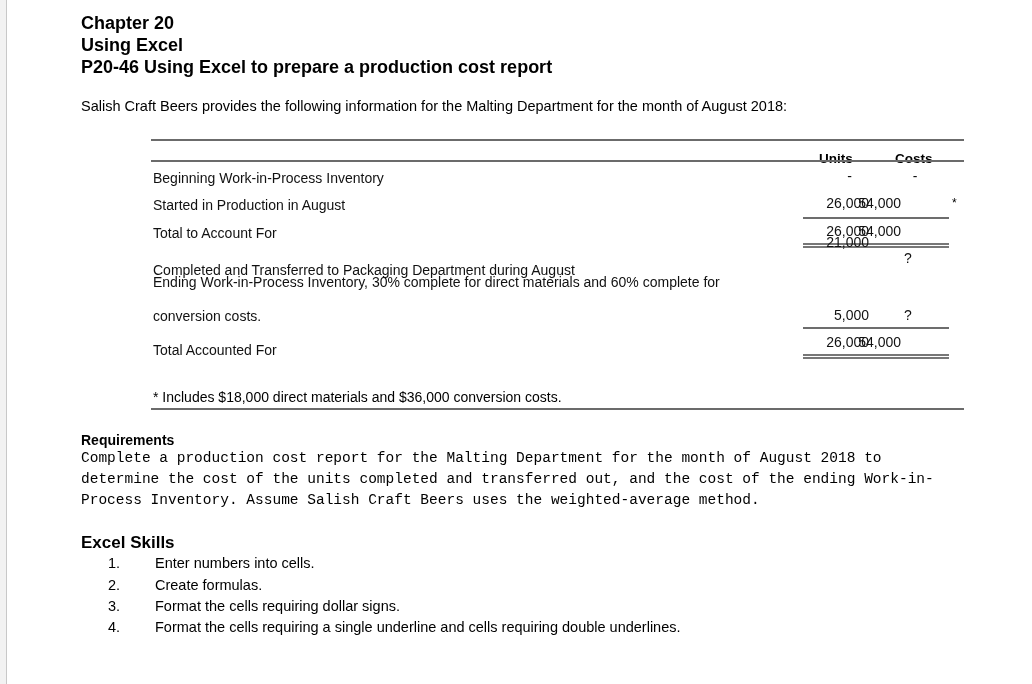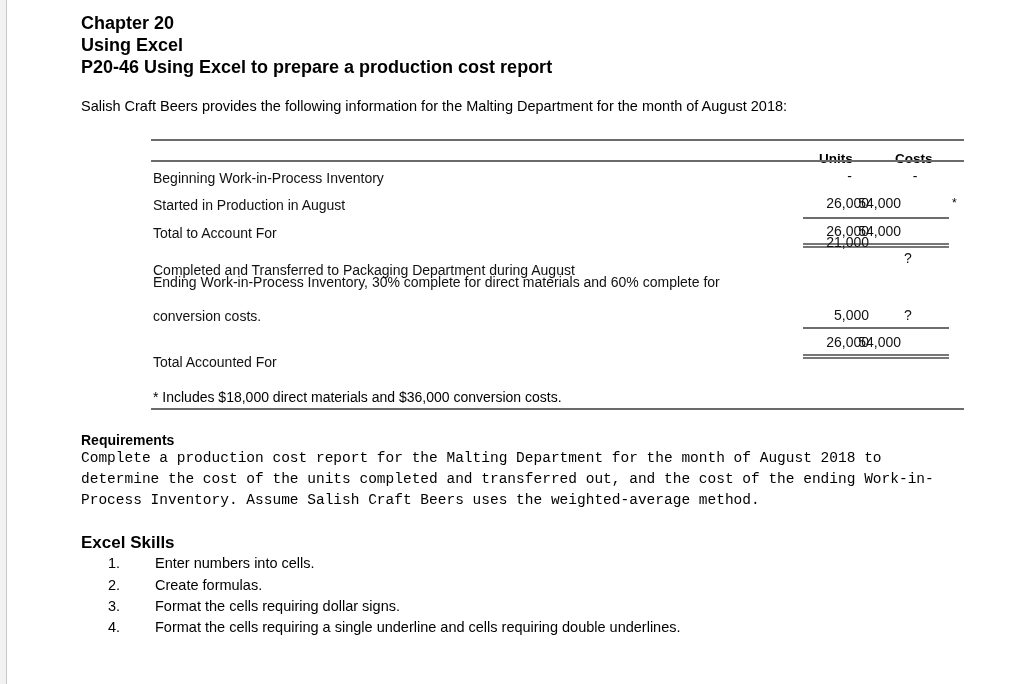--- a/index.html
+++ b/index.html
@@ -72,21 +72,21 @@
   <div class="label" style="top:260px">Completed and Transferred to Packaging Department during August</div>
   <div class="num u-col" style="top:234px">21,000</div>
   <div class="num cq" style="top:250px">?</div>
 
   <div class="label" style="top:272px">Ending Work-in-Process Inventory, 30% complete for direct materials and 60% complete for</div>
   <div class="label" style="top:306px">conversion costs.</div>
   <div class="num u-col" style="top:307px">5,000</div>
   <div class="num cq" style="top:307px">?</div>
   <div class="line-single" style="left:803px; width:146px; top:327px"></div>
 
-  <div class="label" style="top:352px">Total Accounted For</div>
+  <div class="label" style="top:340px">Total Accounted For</div>
   <div class="num u-col" style="top:334px">26,000</div>
   <div class="num c-col" style="top:334px">54,000</div>
   <div class="line-double" style="left:803px; width:146px; top:354px"></div>
 
   <div class="footnote">* Includes $18,000 direct materials and $36,000 conversion costs.</div>
   <div class="rule" style="top:408px"></div>
 </div>
 
 <div class="req-title">Requirements</div>
 <div class="req-body">Complete a production cost report for the Malting Department for the month of August 2018 to determine the cost of the units completed and transferred out, and the cost of the ending Work-in-Process Inventory.  Assume Salish Craft Beers uses the weighted-average method.</div>

